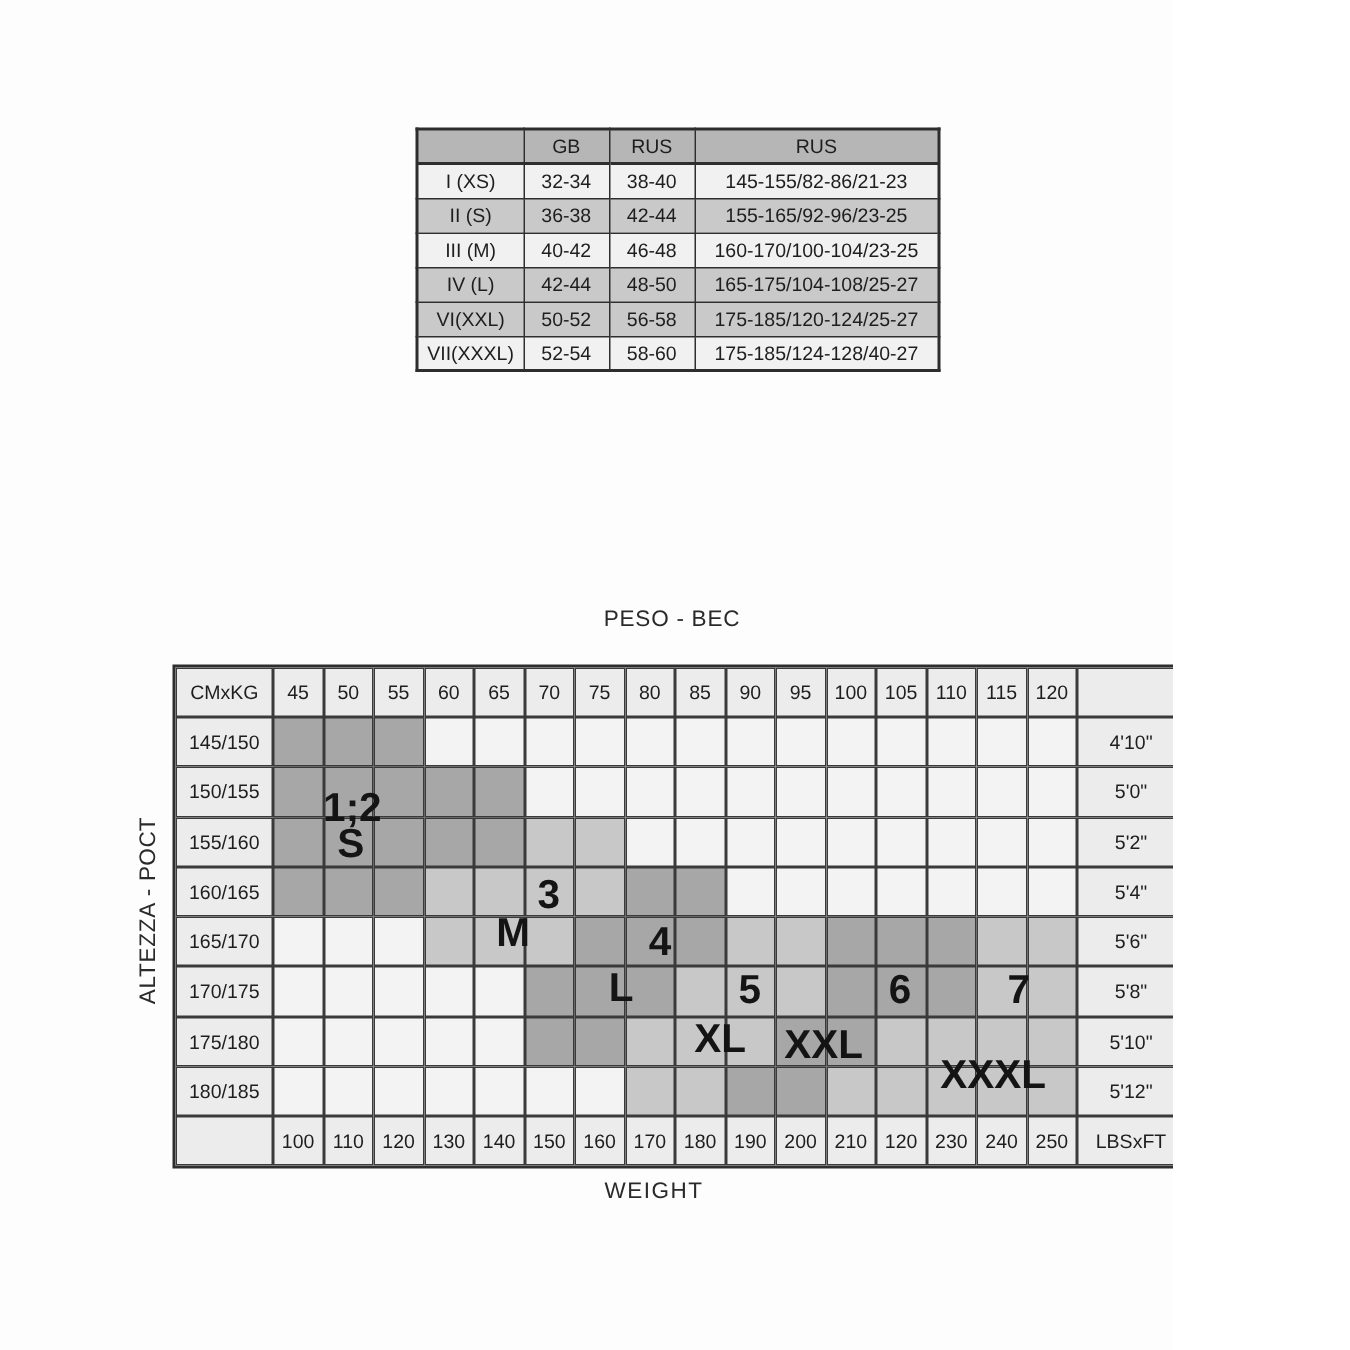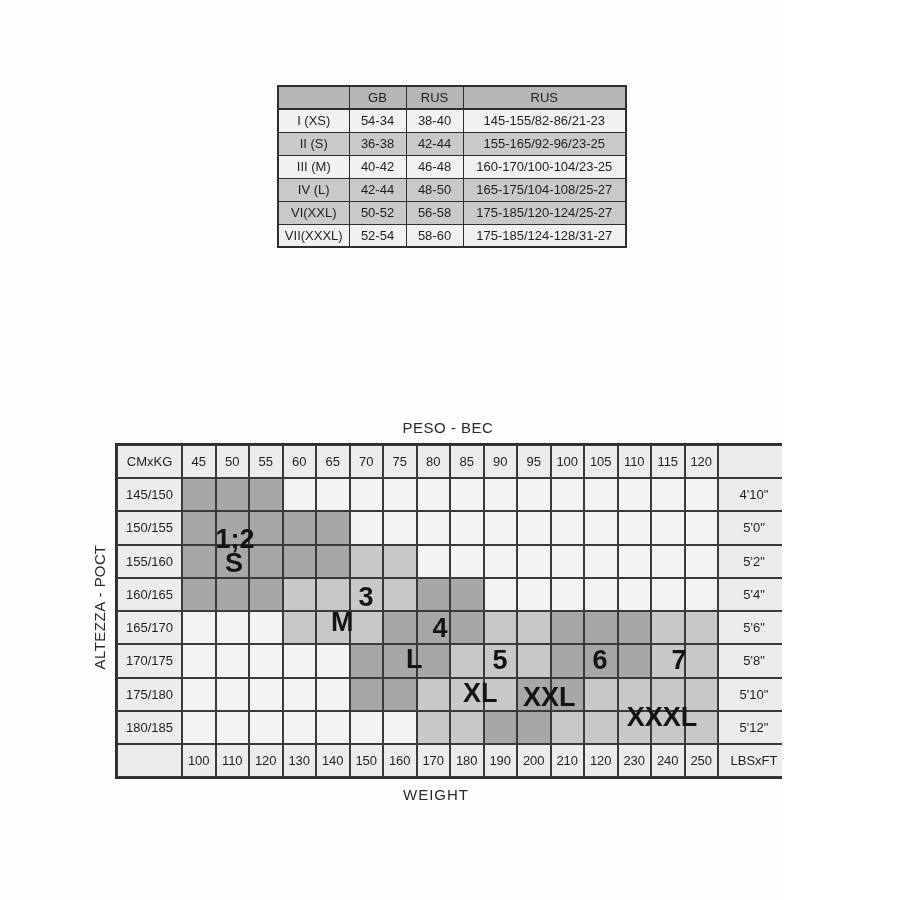--- a/index.html
+++ b/index.html
@@ -33,21 +33,21 @@
     display:flex;align-items:center;justify-content:center;
     font-size:13px;white-space:nowrap;overflow:hidden;
   }
   .region-label{
     position:absolute;font-weight:bold;font-size:27px;line-height:1;
     color:#141414;transform:translate(-50%,-50%);white-space:nowrap;
   }
 
   
   .axis-title{position:absolute;font-size:15px;color:#2a2a2a;letter-spacing:0.5px;white-space:nowrap;}
-  #title-top   {left:448px;top:427px;transform:translate(-50%,-50%);}
+  #title-top   {left:448px;top:413px;transform:translate(-50%,-50%);}
   #title-bottom{left:436px;top:794px;transform:translate(-50%,-50%);letter-spacing:1px;}
   #title-left  {left:99px; top:607px;transform:translate(-50%,-50%) rotate(-90deg);}
   #title-right {left:800px;top:610px;transform:translate(-50%,-50%) rotate(90deg);}
 </style>
 </head>
 <body>
 
 <div class="canvas">
 
   <table id="conv-table">
@@ -61,21 +61,21 @@
         <tr>
           <th style="background: rgb(182, 182, 182);"></th>
           <th style="background: rgb(182, 182, 182);">GB</th>
           <th style="background: rgb(182, 182, 182);">RUS</th>
           <th style="background: rgb(182, 182, 182);">RUS</th>
         </tr>
       </thead>
     <tbody>
         <tr>
           <td style="background: rgb(241, 241, 241);">I (XS)</td>
-          <td style="background: rgb(241, 241, 241);">54-34</td>
+          <td style="background: rgb(241, 241, 241);">32-34</td>
           <td style="background: rgb(241, 241, 241);">38-40</td>
           <td style="background: rgb(241, 241, 241);">145-155/82-86/21-23</td>
         </tr>
         <tr>
           <td style="background: rgb(201, 201, 201);">II (S)</td>
           <td style="background: rgb(201, 201, 201);">36-38</td>
           <td style="background: rgb(201, 201, 201);">42-44</td>
           <td style="background: rgb(201, 201, 201);">155-165/92-96/23-25</td>
         </tr>
         <tr>
@@ -93,21 +93,21 @@
         <tr>
           <td style="background: rgb(201, 201, 201);">VI(XXL)</td>
           <td style="background: rgb(201, 201, 201);">50-52</td>
           <td style="background: rgb(201, 201, 201);">56-58</td>
           <td style="background: rgb(201, 201, 201);">175-185/120-124/25-27</td>
         </tr>
         <tr>
           <td style="background: rgb(241, 241, 241);">VII(XXXL)</td>
           <td style="background: rgb(241, 241, 241);">52-54</td>
           <td style="background: rgb(241, 241, 241);">58-60</td>
-          <td style="background: rgb(241, 241, 241);">175-185/124-128/31-27</td>
+          <td style="background: rgb(241, 241, 241);">175-185/124-128/40-27</td>
         </tr>
       </tbody>
   </table>
 
   <div class="axis-title" id="title-top">PESO - ВЕС</div>
 
   <div id="grid">
       <div class="gc" style="background: rgb(236, 236, 236);">CMxKG</div>
       <div class="gc" style="background: rgb(236, 236, 236);">45</div>
       <div class="gc" style="background: rgb(236, 236, 236);">50</div>

